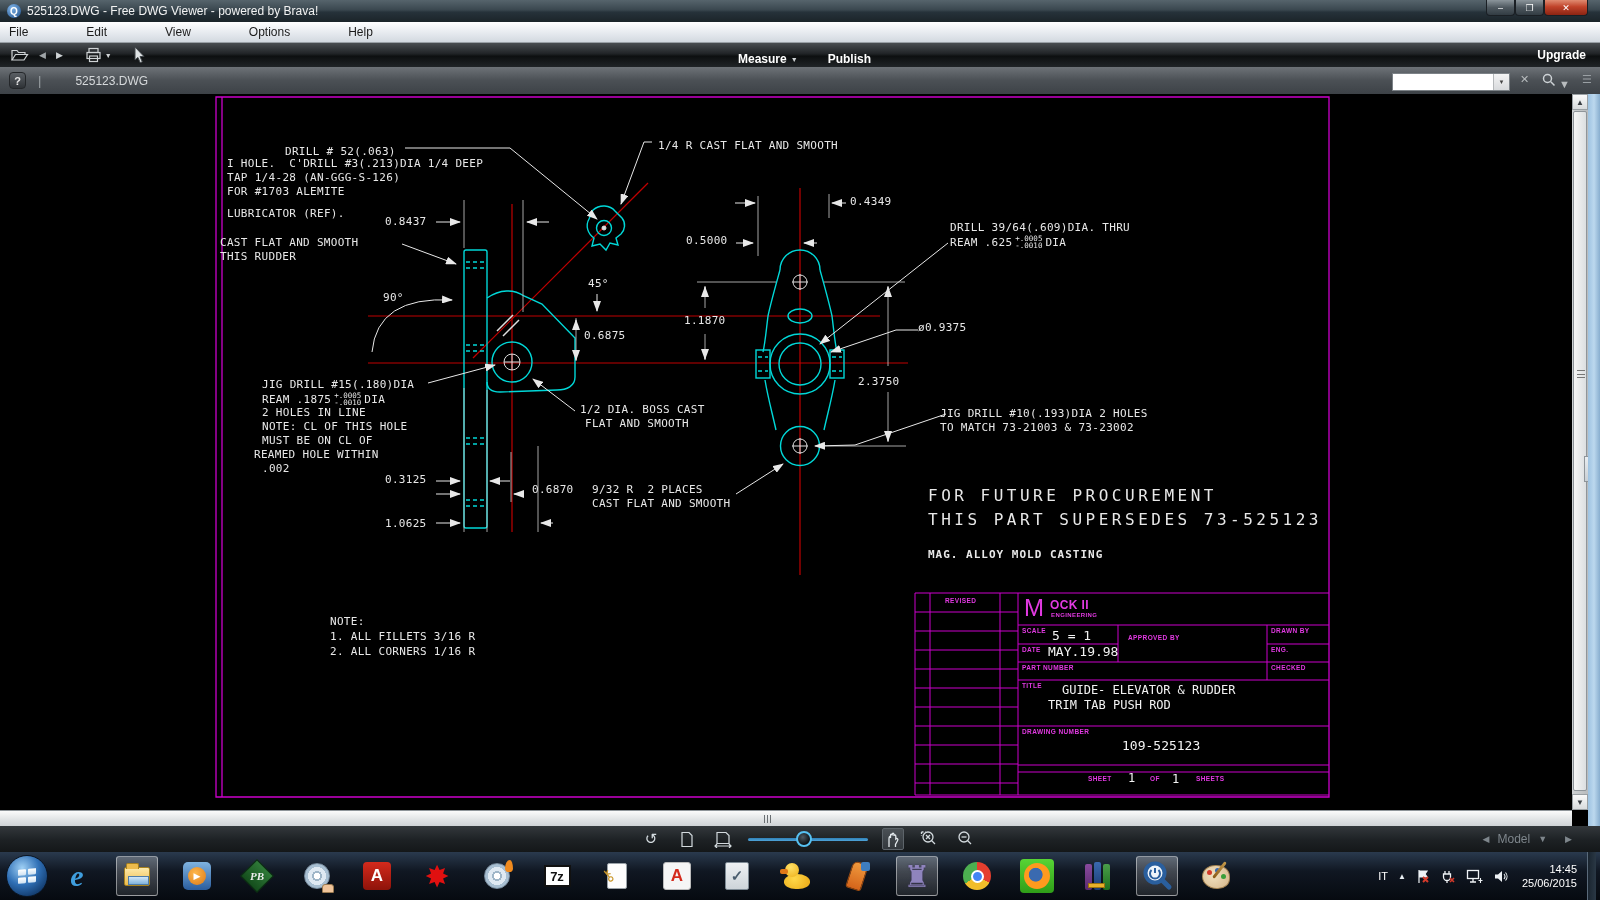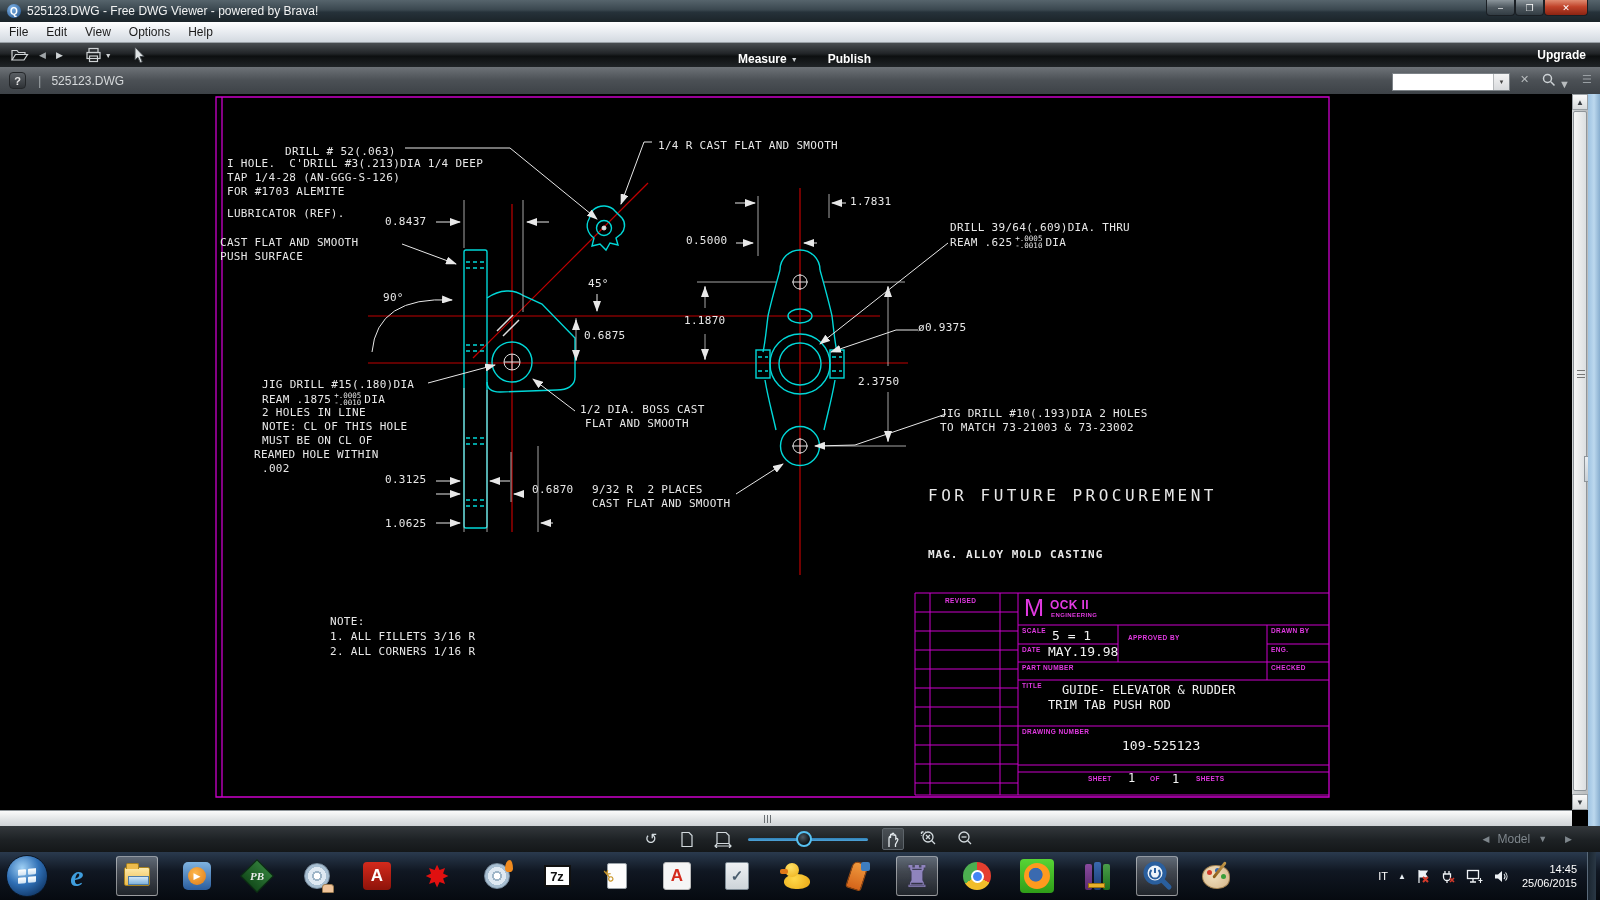--- a/index.html
+++ b/index.html
@@ -12,37 +12,37 @@
     background:radial-gradient(circle at 35% 30%,#7fb4e8,#1e4f8a); color:#fff; font-size:10px; font-weight:bold;
     display:flex; align-items:center; justify-content:center; }
   .capbtns { position:absolute; right:12px; top:0; display:flex; }
   .capbtn { height:16px; border:1px solid #1a1f24; border-top:none; color:#fff; font-size:9px;
     display:flex; align-items:center; justify-content:center; border-radius:0 0 4px 4px;
     background:linear-gradient(#8b959b,#4e585f 50%,#323c43); }
   .capbtn.close { background:linear-gradient(#e08b71,#c0432a 45%,#8c2413); width:44px; }
   .capbtn.min,.capbtn.restore { width:29px; }
   #menubar { position:absolute; left:0; top:22px; width:1600px; height:21px;
     background:linear-gradient(#ffffff,#e6eaef 55%,#d3d9e0); border-bottom:1px solid #9aa0a6;
-    display:flex; align-items:center; font-size:12px; color:#1b1b1b; }
+    display:flex; align-items:center; font-size:12px; color:#1b1b1b;gap:40px; }
   .menu-item { padding:2px 9px; }
   #toolbar { position:absolute; left:0; top:43px; width:1600px; height:24px;
     background:linear-gradient(#4a4e52,#202326 45%,#0d0f10 55%,#202427); display:flex; align-items:center; color:#d6d9da; }
   .tb-ico { margin-left:10px; display:flex; align-items:center; color:#cfd3d5; }
   #measure-group { position:absolute; left:738px; top:0; height:32px; display:flex; align-items:center; gap:4px;
     color:#fff; font-weight:bold; font-size:12px; }
   .caret { font-size:7px; color:#cfd3d5; }
   #publish-label { margin-left:26px; }
   #upgrade-label { position:absolute; right:14px; top:0; height:24px; display:flex; align-items:center;
     color:#fff; font-weight:bold; font-size:12px; }
   #tabrow { position:absolute; left:0; top:67px; width:1600px; height:27px;
     background:linear-gradient(#6d7277,#4b5055 50%,#3d4247); display:flex; align-items:center; }
   #help-btn { width:17px; height:17px; margin-left:9px; border-radius:4px; background:linear-gradient(#5a5f64,#2e3236);
     border:1px solid #24272a; color:#e8e8e8; font-size:11px; font-weight:bold; display:flex; align-items:center; justify-content:center; }
   #tab-sep { color:#9aa0a4; margin:0 10px 0 12px; font-size:13px; }
-  #doc-tab { color:#d6d9db; font-size:12px; }
+  #doc-tab { color:#d6d9db; font-size:12px;margin-left:24px; }
   #searchbox { position:absolute; left:1392px; top:73px; width:118px; height:18px; background:#fff;
     border:1px solid #7c8287; display:flex; }
   #searchbox .dd { margin-left:auto; width:16px; background:linear-gradient(#f4f4f4,#d8dadc); border-left:1px solid #b5b8ba;
     display:flex; align-items:center; justify-content:center; font-size:6px; color:#444; }
   .srch-ico { position:absolute; top:73px; color:#b8bcbe; font-size:11px; }
   
   #canvas { position:absolute; left:0; top:94px; width:1572px; height:716px; background:#000; overflow:hidden; }
   .cad { position:absolute; font-family:"DejaVu Sans Mono",monospace; font-size:11px; color:#e8e8e8;
     letter-spacing:.3px; white-space:pre; line-height:12px; }
   .cadL { font-size:16px; letter-spacing:3.5px; line-height:17px; }
@@ -270,24 +270,24 @@
   </svg>
 
   <span class="cad" style="left:285px;top:52px">DRILL # 52(.063)</span>
   <span class="cad" style="left:227px;top:64px">I HOLE.  C'DRILL #3(.213)DIA 1/4 DEEP</span>
   <span class="cad" style="left:227px;top:78px">TAP 1/4-28 (AN-GGG-S-126)</span>
   <span class="cad" style="left:227px;top:92px">FOR #1703 ALEMITE</span>
   <span class="cad" style="left:227px;top:114px">LUBRICATOR (REF).</span>
   <span class="cad" style="left:658px;top:46px">1/4 R CAST FLAT AND SMOOTH</span>
   <span class="cad" style="left:385px;top:122px">0.8437</span>
   <span class="cad" style="left:220px;top:143px">CAST FLAT AND SMOOTH</span>
-  <span class="cad" style="left:220px;top:157px">PUSH SURFACE</span>
+  <span class="cad" style="left:220px;top:157px">THIS RUDDER</span>
   <span class="cad" style="left:383px;top:198px">90°</span>
   <span class="cad" style="left:588px;top:184px">45°</span>
-  <span class="cad" style="left:850px;top:102px">1.7831</span>
+  <span class="cad" style="left:850px;top:102px">0.4349</span>
   <span class="cad" style="left:686px;top:141px">0.5000</span>
   <span class="cad" style="left:950px;top:128px">DRILL 39/64(.609)DIA. THRU</span>
   <span class="cad" style="left:950px;top:142px"><span>REAM .625</span><span class="tolst"><span>+.0005</span><br><span>-.0010</span></span><span>DIA</span></span>
   <span class="cad" style="left:684px;top:221px">1.1870</span>
   <span class="cad" style="left:584px;top:236px">0.6875</span>
   <span class="cad" style="left:918px;top:228px">ø0.9375</span>
   <span class="cad" style="left:858px;top:282px">2.3750</span>
   <span class="cad" style="left:262px;top:285px">JIG DRILL #15(.180)DIA</span>
   <span class="cad" style="left:262px;top:299px"><span>REAM .1875</span><span class="tolst"><span>+.0005</span><br><span>-.0010</span></span><span>DIA</span></span>
   <span class="cad" style="left:262px;top:313px">2 HOLES IN LINE</span>
@@ -298,20 +298,21 @@
   <span class="cad" style="left:580px;top:310px">1/2 DIA. BOSS CAST</span>
   <span class="cad" style="left:585px;top:324px">FLAT AND SMOOTH</span>
   <span class="cad" style="left:940px;top:314px">JIG DRILL #10(.193)DIA 2 HOLES</span>
   <span class="cad" style="left:940px;top:328px">TO MATCH 73-21003 &amp; 73-23002</span>
   <span class="cad" style="left:385px;top:380px">0.3125</span>
   <span class="cad" style="left:532px;top:390px">0.6870</span>
   <span class="cad" style="left:592px;top:390px">9/32 R  2 PLACES</span>
   <span class="cad" style="left:592px;top:404px">CAST FLAT AND SMOOTH</span>
   <span class="cad" style="left:385px;top:424px">1.0625</span>
   <span class="cad cadL" style="left:928px;top:393px">FOR FUTURE PROCUREMENT</span>
+  <span class="cad cadL" style="left:928px;top:417px">THIS PART SUPERSEDES 73-525123</span>
   <span class="cad cadM" style="left:928px;top:455px">MAG. ALLOY MOLD CASTING</span>
   <span class="cad" style="left:330px;top:522px">NOTE:</span>
   <span class="cad" style="left:330px;top:537px">1. ALL FILLETS 3/16 R</span>
   <span class="cad" style="left:330px;top:552px">2. ALL CORNERS 1/16 R</span>
 
   <span class="mag" style="left:945px;top:503px">REVISED</span>
   <span class="mag" style="left:1024px;top:500px;font-size:24px;font-weight:normal">M</span>
   <span class="mag" style="left:1050px;top:504px;font-size:12px">OCK II</span>
   <span class="mag" style="left:1051px;top:518px;font-size:6px">ENGINEERING</span>
   <span class="mag" style="left:1022px;top:533px">SCALE</span>

